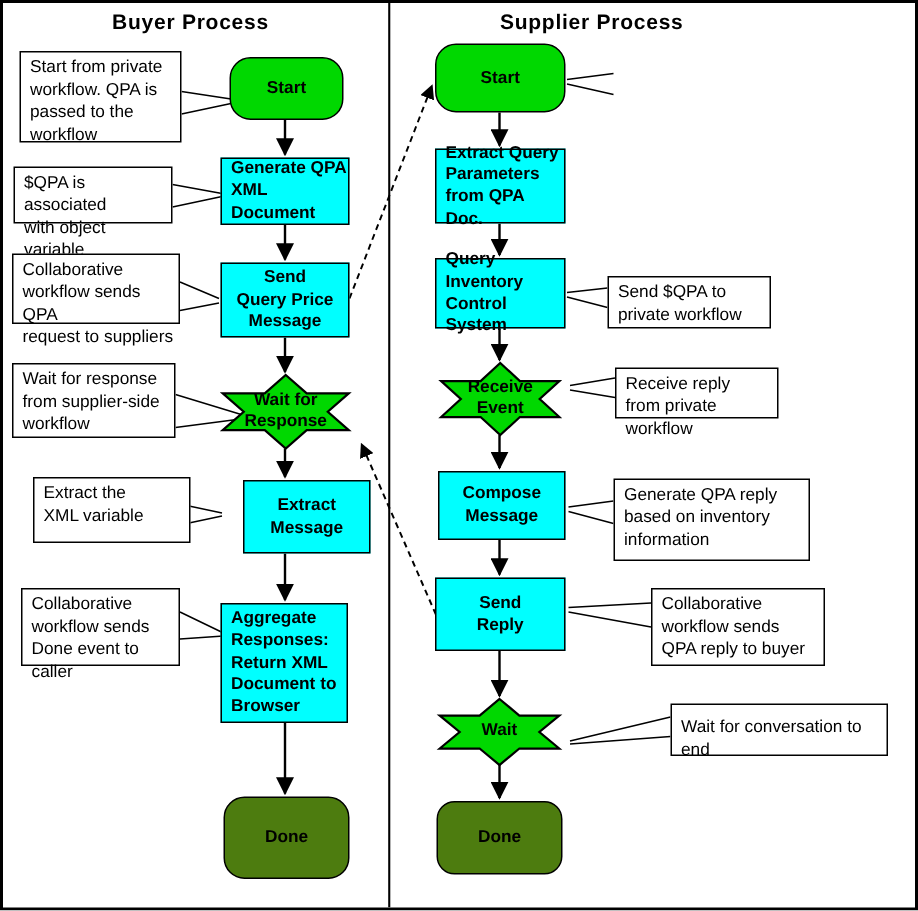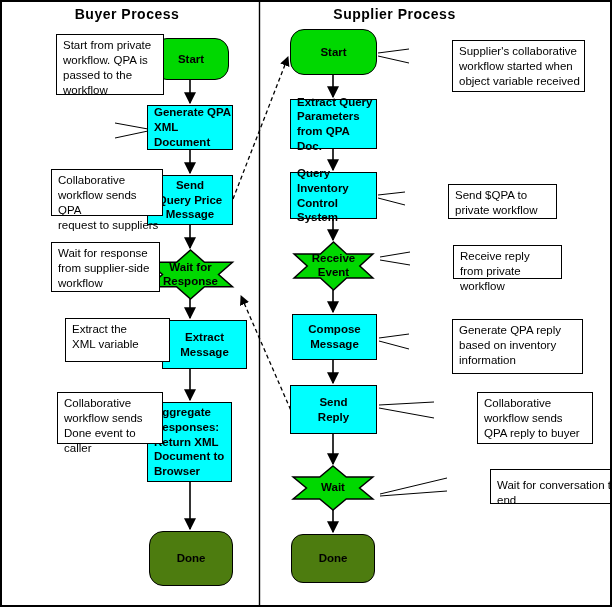--- a/index.html
+++ b/index.html
@@ -31,21 +31,21 @@
   .star .star-label {
     position:absolute; left:0; top:0; right:0; bottom:0;
     display:flex; align-items:center; justify-content:center;
     font-weight:bold; font-size:11.5px; line-height:1.2;
     white-space:pre-line; text-align:center;
   }
   .note {
     position:absolute; box-sizing:border-box;
     background:#fff; border:1.4px solid #000;
     font-size:11.5px; line-height:1.3;
-    padding:3px 3px 3px 6px; white-space:pre-line;margin-left:43px;
+    padding:3px 3px 3px 6px; white-space:pre-line;
   }
   .flow-line   { stroke:#000; stroke-width:1.6; }
   .dashed-line { stroke:#000; stroke-width:1.3; stroke-dasharray:4 3; }
   .callout-line{ stroke:#000; stroke-width:1; fill:none; }
   .divider     { stroke:#000; stroke-width:1.4; }
 </style>
 </head>
 <body>
 
 <div class="canvas">
@@ -127,20 +127,22 @@
 Return XML
 Document to
 Browser</div>
 
   <div class="node terminal done-fill" style="left:147px;top:529px;width:84px;height:55px;">Done</div>
 
   <div class="note" style="left:11px;top:32px;width:108px;height:61px;">Start from private
 workflow. QPA is
 passed to the
 workflow</div>
+  <div class="note" style="left:7px;top:109px;width:106px;height:38px;">$QPA is associated
+with object variable</div>
   <div class="note" style="left:6px;top:167px;width:112px;height:47px;">Collaborative
 workflow sends QPA
 request to suppliers</div>
   <div class="note" style="left:6px;top:240px;width:109px;height:50px;">Wait for response
 from supplier-side
 workflow</div>
   <div class="note" style="left:20px;top:316px;width:105px;height:44px;">Extract the
 XML variable</div>
   <div class="note" style="left:12px;top:390px;width:106px;height:52px;">Collaborative
 workflow sends
@@ -172,23 +174,20 @@
 
   <div class="star" style="left:285px;top:464px;width:92px;height:44px;">
     <svg viewBox="0 0 100 100" preserveAspectRatio="none" xmlns="http://www.w3.org/2000/svg">
       <polygon vector-effect="non-scaling-stroke" points="50,0 64.4,25 93.3,25 78.9,50 93.3,75 64.4,75 50,100 35.6,75 6.7,75 21.1,50 6.7,25 35.6,25"></polygon>
     </svg>
     <div class="star-label">Wait</div>
   </div>
 
   <div class="node terminal done-fill" style="left:289px;top:532px;width:84px;height:49px;border-radius:12px;">Done</div>
 
-  <div class="note" style="left:407px;top:38px;width:133px;height:52px;">Supplier's collaborative
-workflow started when
-object variable received</div>
   <div class="note" style="left:403px;top:182px;width:109px;height:35px;">Send $QPA to
 private workflow</div>
   <div class="note" style="left:407px;top:317px;width:131px;height:55px;">Generate QPA reply
 based on inventory
 information</div>
   <div class="note" style="left:408px;top:243px;width:109px;height:34px;">Receive reply
 from private workflow</div>
   <div class="note" style="left:432px;top:390px;width:116px;height:52px;">Collaborative
 workflow sends
 QPA reply to buyer</div>

